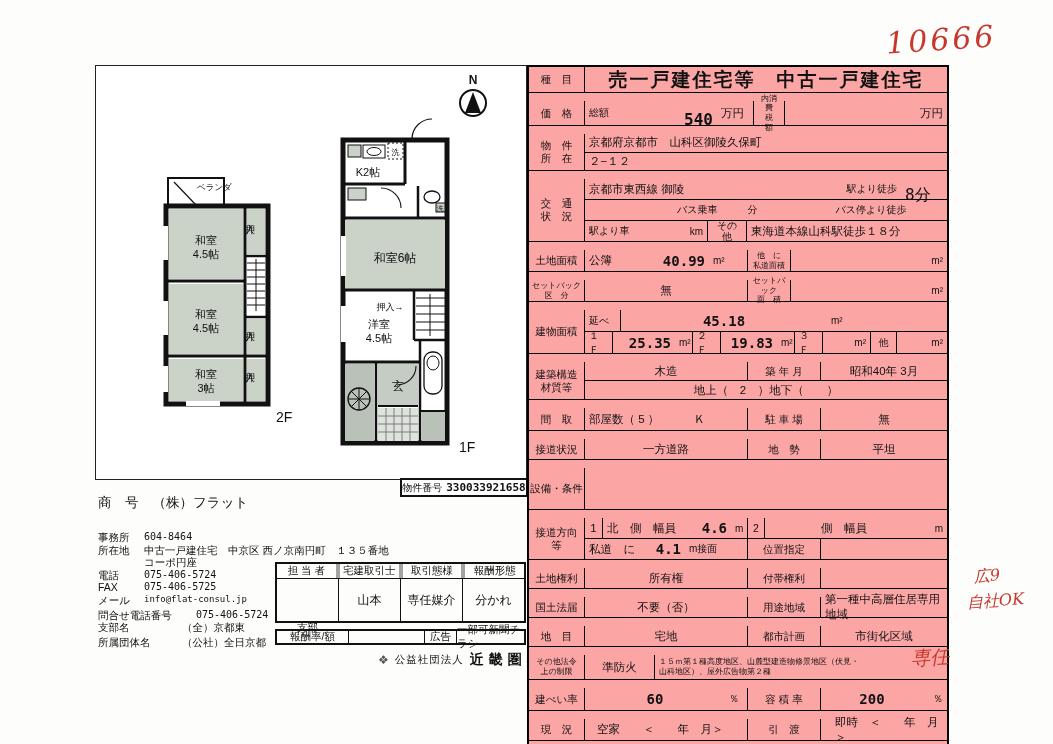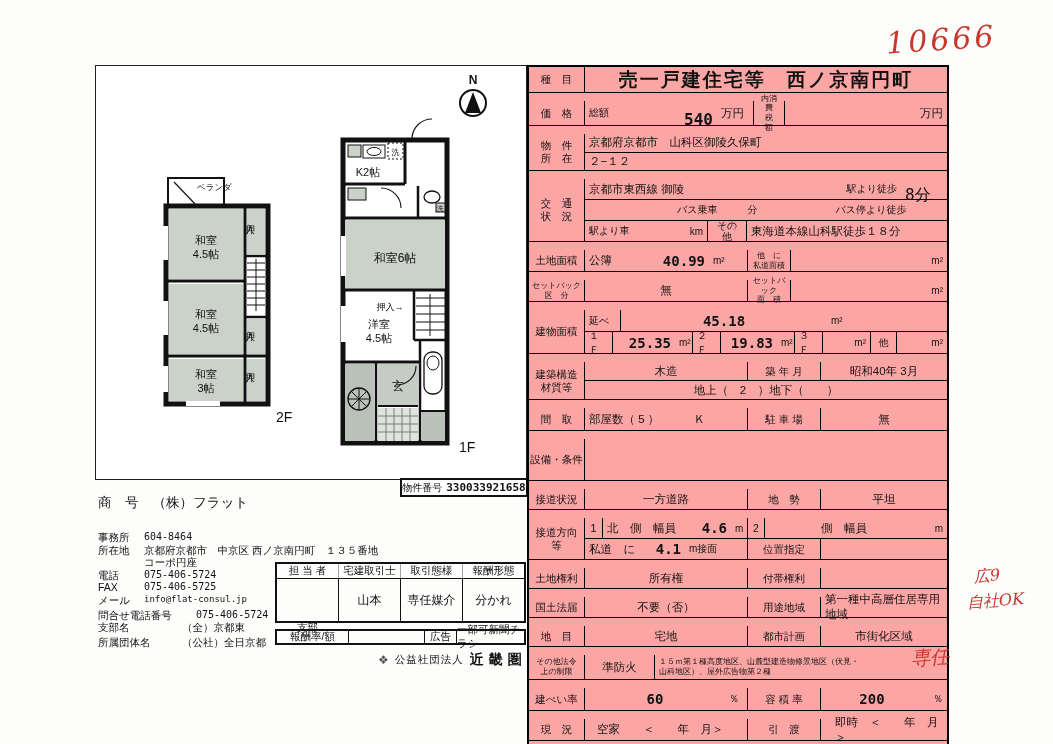--- a/index.html
+++ b/index.html
@@ -32,21 +32,21 @@
   .kl1 { flex:0 0 46px; }
   .kl2 { flex:0 0 98px; }
   .kl3 { flex:0 0 84px; }
   .indent { margin-left:46px; }
   .mono { font-family:"DejaVu Sans Mono", monospace; font-size:10px; }
   .branch-suffix { margin-left:52px; }
 
   
   .agent { position:absolute; left:275px; top:562px; width:251px; font-size:11px; }
   .agent .hdr { display:flex; border:2px solid #111; border-bottom:1px solid #111; height:17px; }
-  .agent .hdr > div { flex:1; border-right:1px solid #a3a3a3; display:flex; align-items:center; justify-content:center; font-size:10.5px; }
+  .agent .hdr > div { flex:1; border-right:4px solid #a3a3a3; display:flex; align-items:center; justify-content:center; font-size:10.5px; }
   .agent .hdr > div:last-child { border-right:none; }
   .agent .vals { display:flex; border:2px solid #111; border-top:none; height:44px; }
   .agent .vals > div { flex:1; border-right:1px solid #111; display:flex; align-items:center; justify-content:center; font-size:12px; }
   .agent .vals > div:last-child { border-right:none; }
   .agent .fee { display:flex; border:2px solid #111; margin-top:6px; height:16px; }
   .agent .fee > div { display:flex; align-items:center; justify-content:center; border-right:1px solid #111; font-size:10.5px; }
   .agent .fee > div:last-child { border-right:none; }
 
   
   .footer { position:absolute; left:378px; top:651px; display:flex; align-items:center; gap:6px; }
@@ -248,21 +248,21 @@
     <div class="co-name">
       <span>商　号</span>
       <span>（株）フラット</span>
     </div>
     <div class="cline">
       <span class="kl1">事務所</span>
       <span class="mono">604-8464</span>
     </div>
     <div class="cline">
       <span class="kl1">所在地</span>
-      <span>京都府京都市　中京区 西ノ京南円町　１３５番地</span>
+      <span>中古一戸建住宅　中京区 西ノ京南円町　１３５番地</span>
     </div>
     <div class="cline indent">
       <span>コーポ円座</span>
     </div>
     <div class="cline">
       <span class="kl1">電話</span>
       <span class="mono">075-406-5724</span>
     </div>
     <div class="cline">
       <span class="kl1">FAX</span>
@@ -311,21 +311,21 @@
   <div class="footer">
     <span class="logo">❖</span>
     <span class="org">公益社団法人</span>
     <span class="orgname">近畿圏不動産流通機構</span>
   </div>
 
   <div class="mt">
 
     <div class="r" style="height:26px">
       <div class="lbl">種　目</div>
-      <div class="title-cell">売一戸建住宅等　西ノ京南円町</div>
+      <div class="title-cell">売一戸建住宅等　中古一戸建住宅</div>
     </div>
 
     <div class="r" style="height:25px">
       <div class="lbl">価　格</div>
       <div class="c small" style="flex:0 0 40px">総額</div>
       <div class="c rt bignum" style="flex:0 0 92px">540</div>
       <div class="c" style="flex:0 0 36px">万円</div>
       <div class="c tiny ctr midlbl" style="flex:0 0 32px">内消費
 税　額</div>
       <div class="c" style="flex:1"></div>
@@ -429,30 +429,30 @@
       </div>
     </div>
 
     <div class="r" style="height:23px">
       <div class="lbl">間　取</div>
       <div class="c" style="flex:0 0 162px">部屋数（ 5 ）　　　Ｋ</div>
       <div class="midlbl">駐 車 場</div>
       <div class="c ctr" style="flex:1">無</div>
     </div>
 
-    <div class="r" style="height:42px">
-      <div class="lbl">設備・条件</div>
-      <div class="c" style="flex:1"></div>
-    </div>
-
     <div class="r" style="height:21px">
       <div class="lbl">接道状況</div>
       <div class="c ctr" style="flex:0 0 162px">一方道路</div>
       <div class="midlbl">地　勢</div>
       <div class="c ctr" style="flex:1">平坦</div>
+    </div>
+
+    <div class="r" style="height:42px">
+      <div class="lbl">設備・条件</div>
+      <div class="c" style="flex:1"></div>
     </div>
 
     <div class="r" style="height:42px">
       <div class="lbl">接道方向
 等</div>
       <div class="col">
         <div class="sub">
           <div class="c ctr brd" style="flex:0 0 18px">1</div>
           <div class="c" style="flex:0 0 84px">北　側　幅員</div>
           <div class="c rt num" style="flex:0 0 44px">4.6</div>

